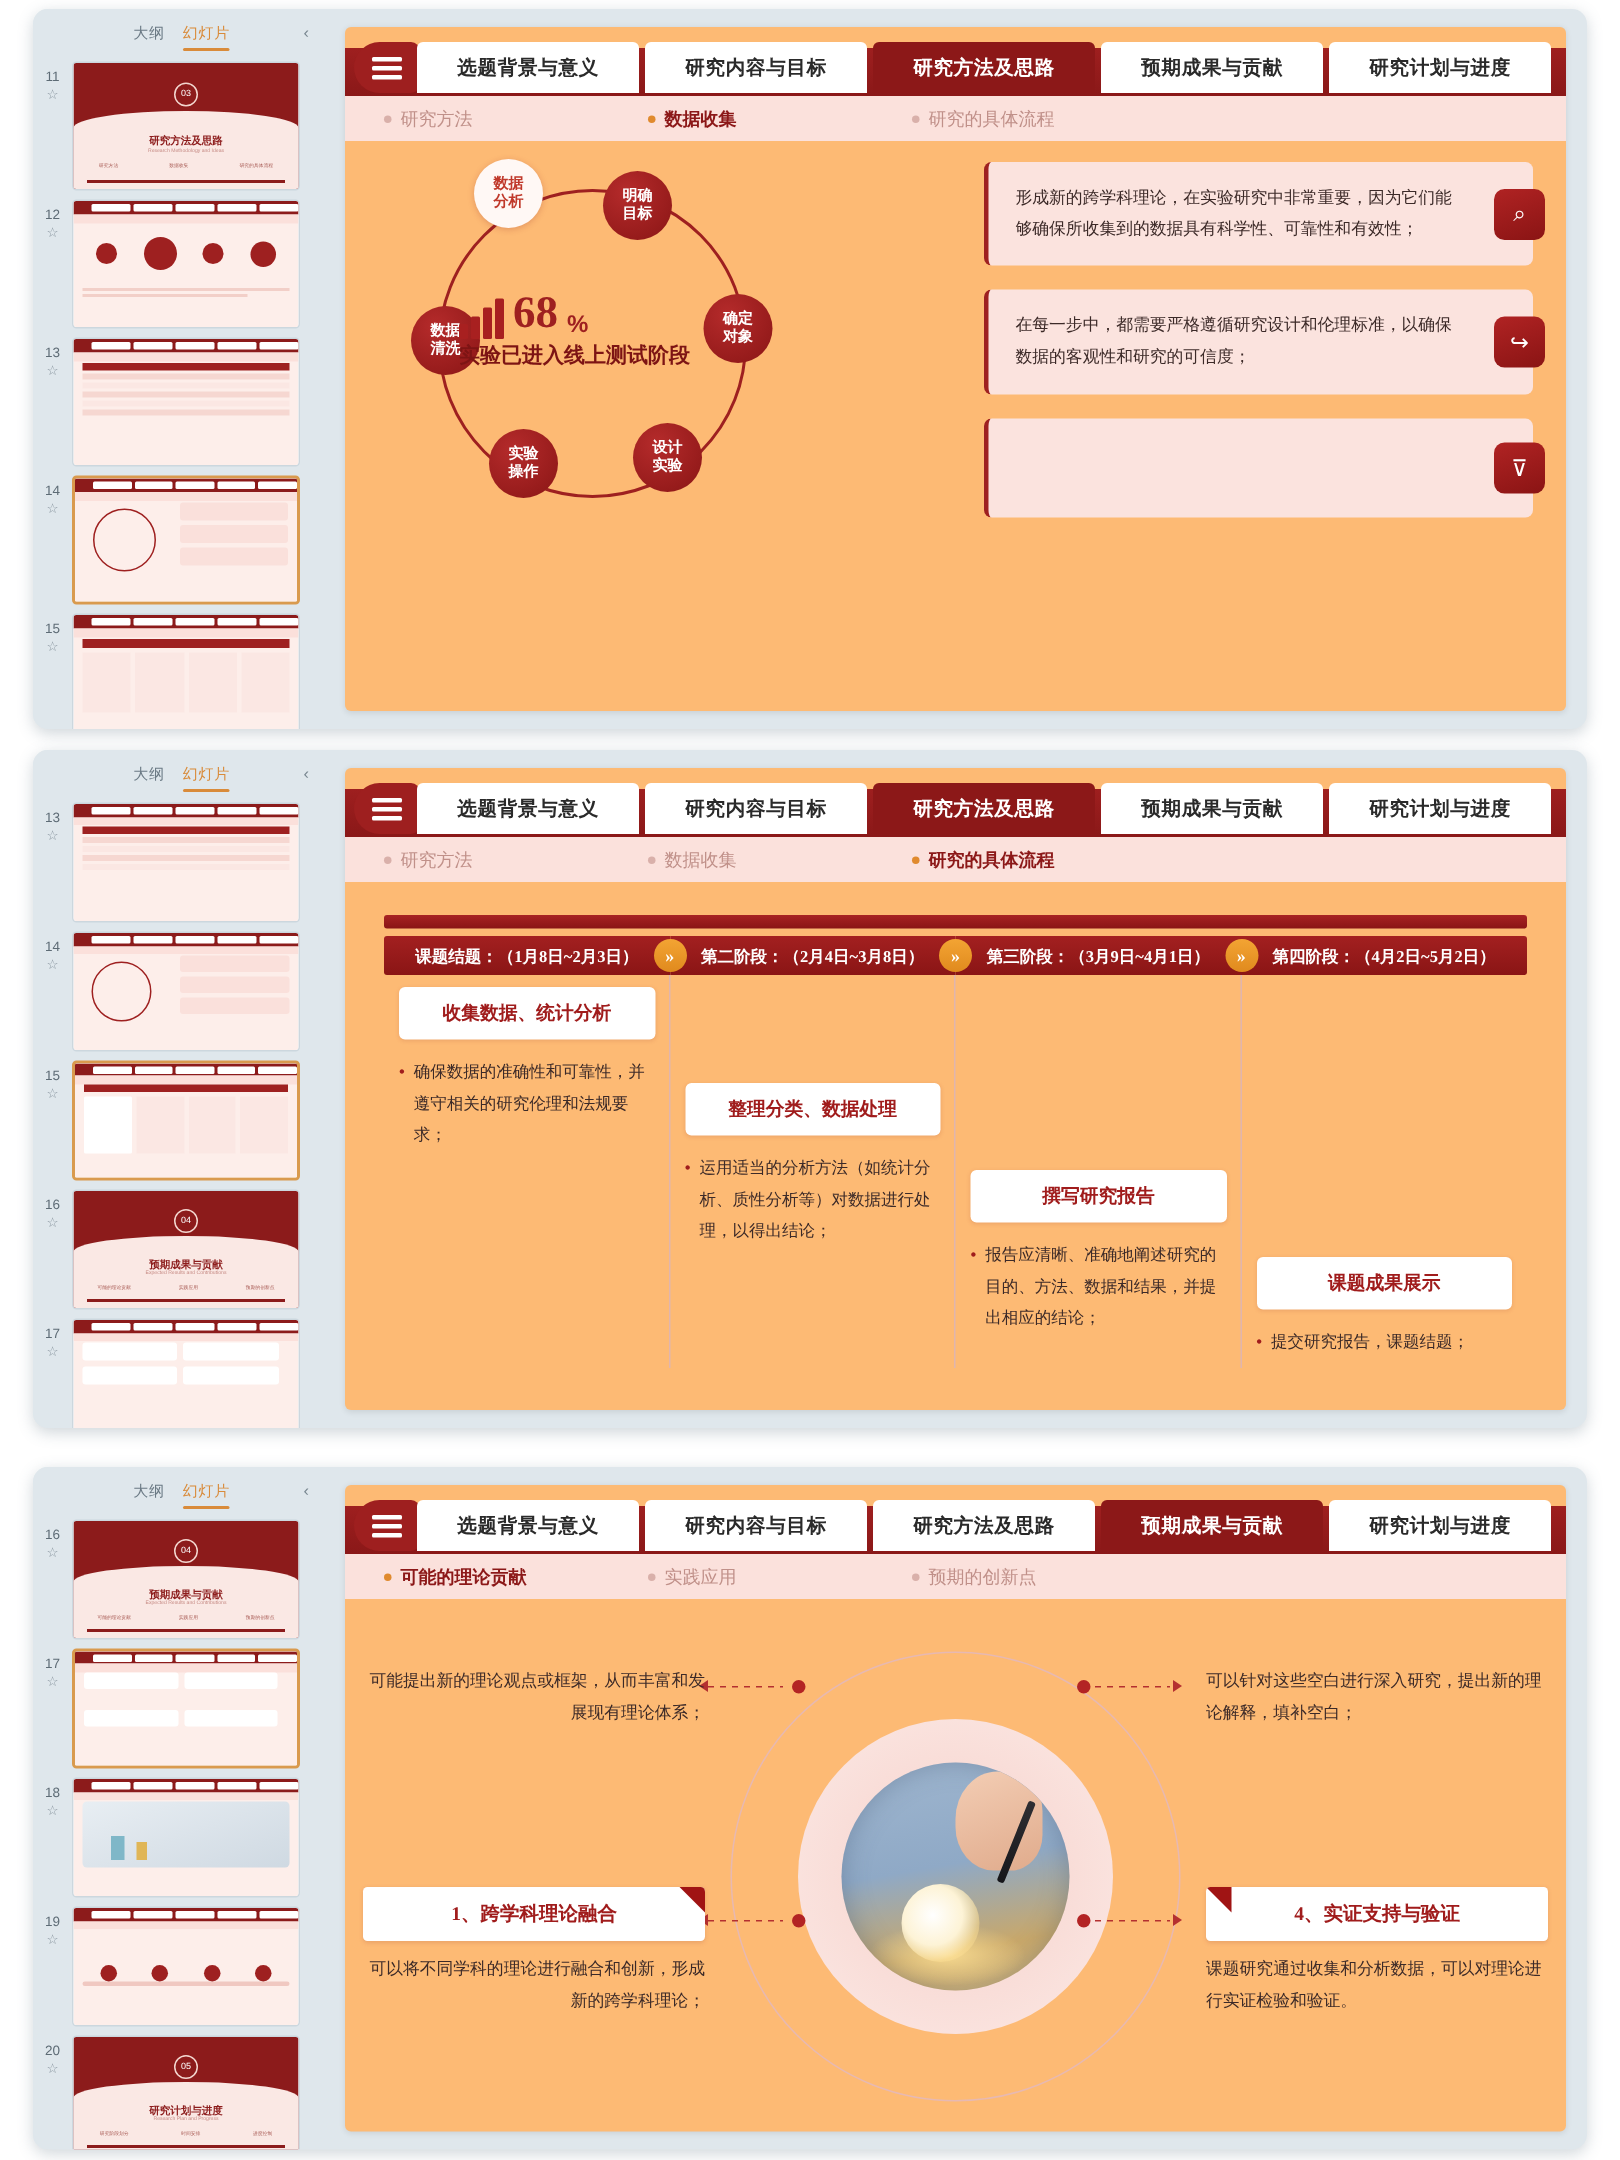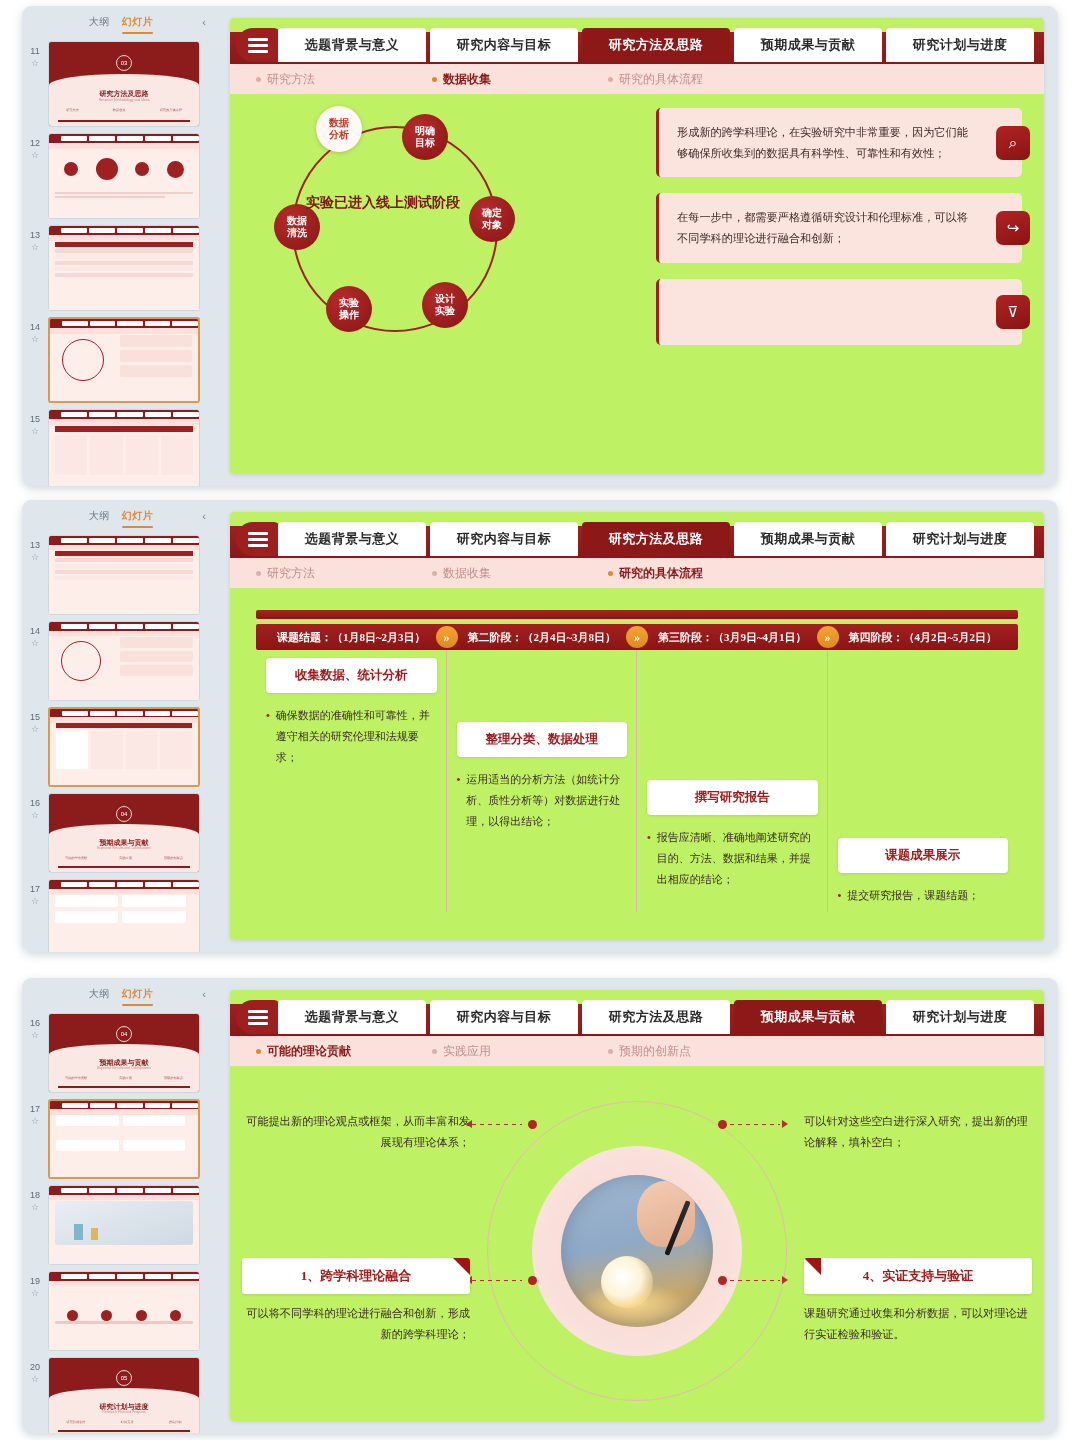--- a/index.html
+++ b/index.html
@@ -28,21 +28,21 @@
   
   .sidebar {
     position: absolute; left: 0; top: 0; bottom: 0; width: 198px;
     background: #dfe7ec;
   }
   .sb-head {
     height: 32px; display: flex; align-items: center; justify-content: center;
     gap: 12px; position: relative;
   }
   .sb-tab { font-size: 10px; color: #6b7a85; letter-spacing:.5px; }
-  .sb-tab.active { color: #d98b3a; font-weight: bold; position: relative; }
+  .sb-tab.active { color: #d98b3a; font-weight: normal; position: relative; }
   .sb-tab.active::after {
     content:""; position:absolute; left:0; right:0; bottom:-5px; height:2px;
     background:#d98b3a; border-radius:2px;
   }
   .sb-collapse {
     position: absolute; right: 14px; top: 10px;
     font-size: 11px; color:#78868f; cursor:pointer;
   }
   .sb-list { position:absolute; top:32px; left:0; right:0; bottom:0; overflow:hidden; }
   .sb-row { display:flex; align-items:flex-start; padding: 3px 0 3px 0; }
@@ -87,21 +87,21 @@
     padding-left:12px;
   }
   .t-nav .chip { background:#fff; height:62%; flex:1; border-radius:1px; }
   .t-nav .chip.on { background:#fff; }
   .t-sub { height:7%; background:#fbe0db; }
   .t-body { position:absolute; top:19%; left:4%; right:4%; bottom:4%; }
 
   
   .canvas {
     position:absolute; top:12px; bottom:12px; left:208px; right:14px;
-    background:#bef264; border-radius:4px; overflow:hidden;
+    background:#fdba74; border-radius:4px; overflow:hidden;
     box-shadow: 0 1px 4px rgba(0,0,0,.10);
   }
   
   .nav-wrap { position:relative; height:46px; }
   .nav-bar {
     position:absolute; left:0; right:0; top:14px; height:32px;
     background: linear-gradient(180deg,#9e1f1f 0%, #8a1818 100%);
     border-radius: 0 0 0 0;
   }
   .burger-btn {
@@ -498,31 +498,41 @@
           </div>
           <div class="cy-node" style="left:72px;top:182px">
             <span>实验</span>
             <span>操作</span>
           </div>
           <div class="cy-node" style="left:20px;top:100px">
             <span>数据</span>
             <span>清洗</span>
           </div>
           <div class="cy-center">
+            <div class="cy-kpi">
+              <div class="bars">
+                <span style="height:10px"></span>
+                  <span style="height:15px"></span>
+                <span style="height:21px"></span>
+                  <span style="height:27px"></span>
+              </div>
+              <span class="kpi-num">68</span>
+              <span class="kpi-pct">%</span>
+            </div>
             <div class="cy-caption">实验已进入线上测试阶段</div>
           </div>
         </div>
 
         <div class="cards">
           <div class="card">
             <p>形成新的跨学科理论，在实验研究中非常重要，因为它们能够确保所收集到的数据具有科学性、可靠性和有效性；</p>
             <span class="badge">⌕</span>
           </div>
           <div class="card">
-            <p>在每一步中，都需要严格遵循研究设计和伦理标准，可以将不同学科的理论进行融合和创新；</p>
+            <p>在每一步中，都需要严格遵循研究设计和伦理标准，以确保数据的客观性和研究的可信度；</p>
             <span class="badge">↪</span>
           </div>
           <div class="card">
             <span class="badge">⊽</span>
           </div>
         </div>
       </div>
     </div>
   </div>
 

